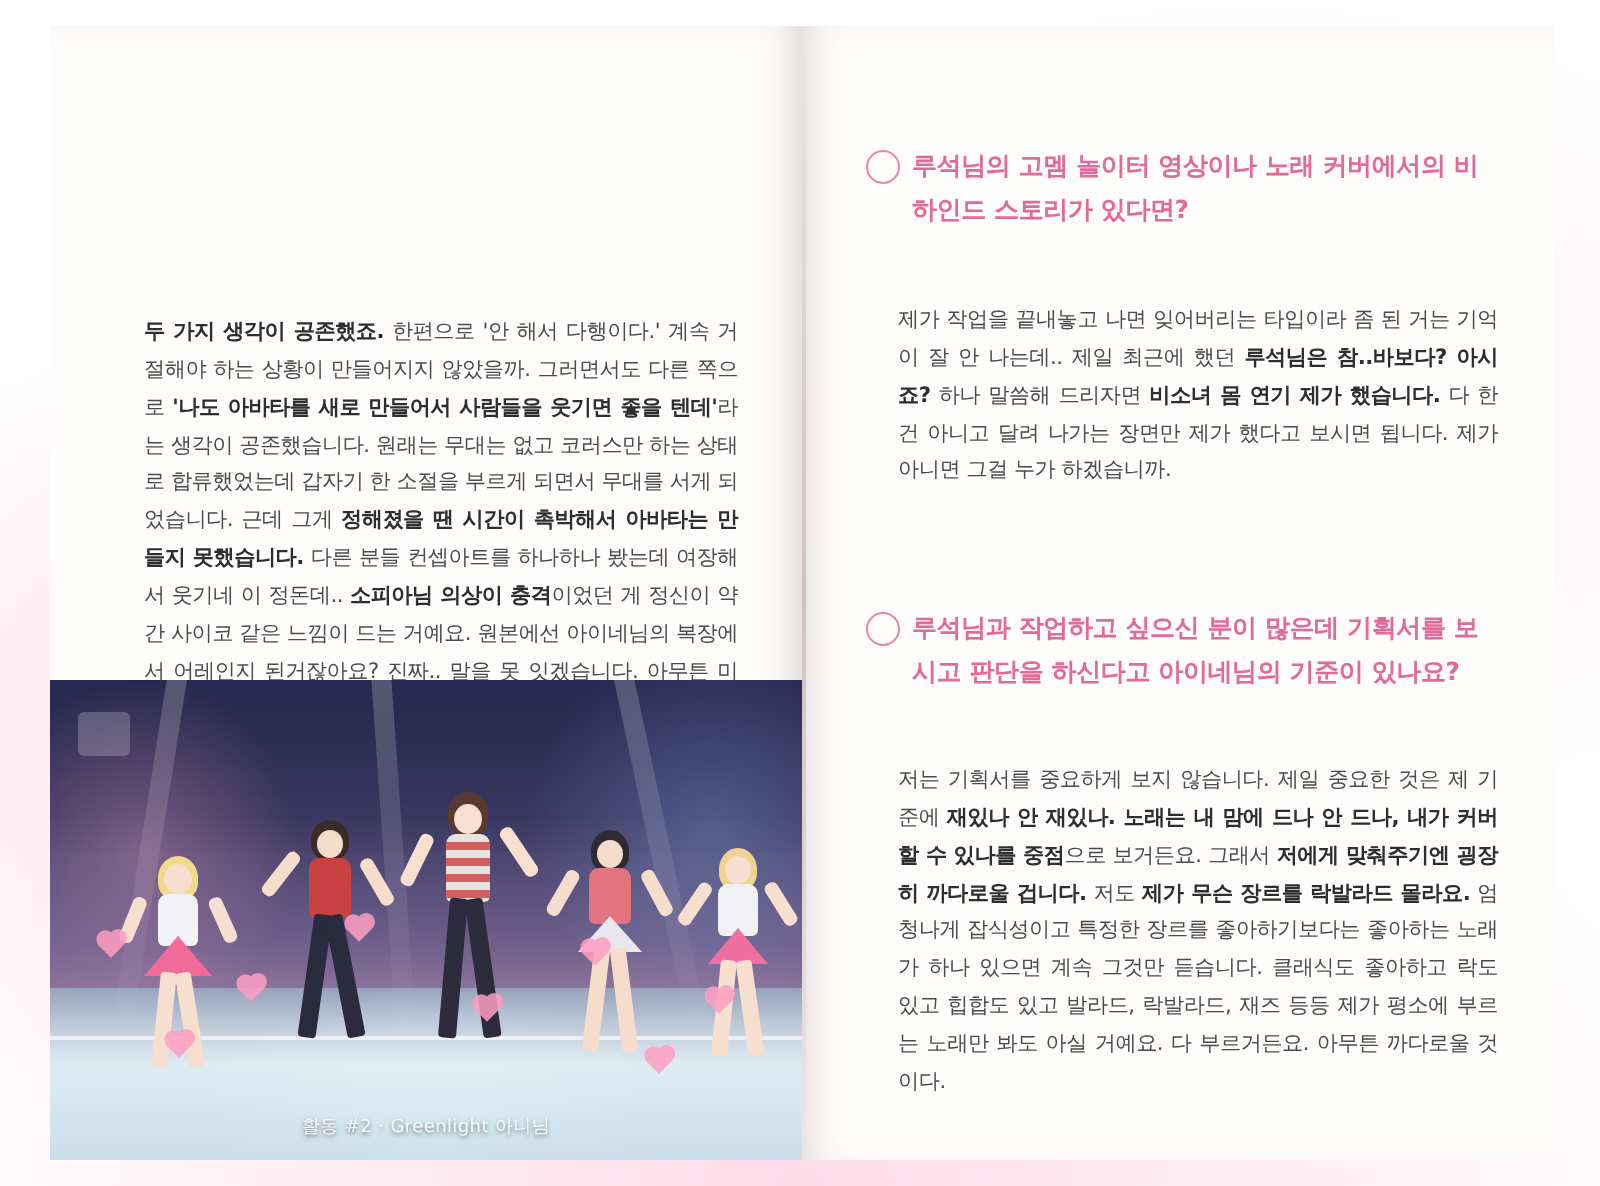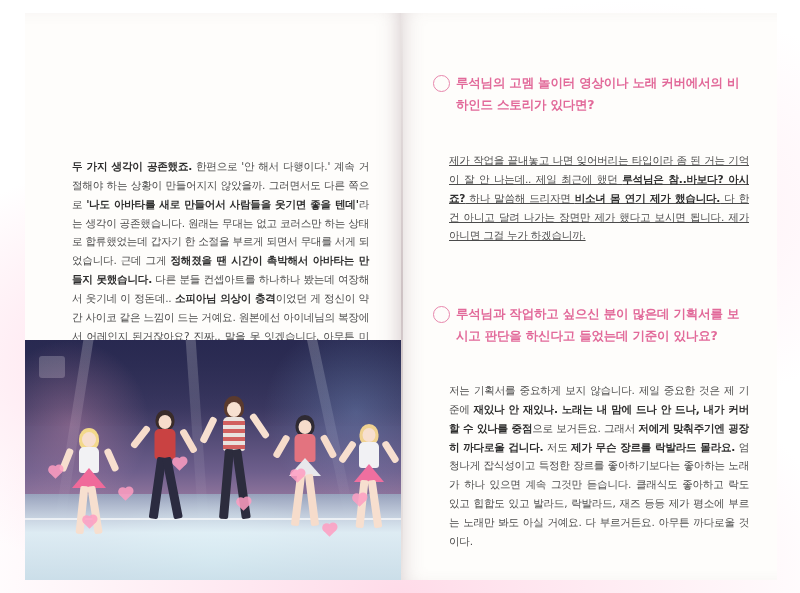--- a/index.html
+++ b/index.html
@@ -129,21 +129,20 @@
   
   .r-q1 {
     left: 32px;
     top: 59px;
     width: 318px;
   }
   .r-a1 {
     left: 48px;
     top: 138px;
     width: 300px;
-    text-decoration: underline;
   }
   .r-q2 {
     left: 32px;
     top: 290px;
     width: 318px;
   }
   .r-a2 {
     left: 48px;
     top: 368px;
     width: 300px;
@@ -358,40 +357,41 @@
 
         <div class="heart" style="left: 26px; top: 128px;"></div>
         <div class="heart" style="left: 96px; top: 150px;"></div>
         <div class="heart" style="left: 150px; top: 120px;"></div>
         <div class="heart" style="left: 214px; top: 160px;"></div>
         <div class="heart" style="left: 268px; top: 132px;"></div>
         <div class="heart" style="left: 330px; top: 156px;"></div>
         <div class="heart" style="left: 60px; top: 178px;"></div>
         <div class="heart" style="left: 300px; top: 186px;"></div>
 
+        <div class="photo-caption">활동 #2 · Greenlight 아니님</div>
       </div>
     </div>
 
     <div class="gutter"></div>
 
     <div class="page-right">
 
       <div class="qa r-q1">
         <div class="question">
           <span class="q-mark"></span>
           <span class="q-text">루석님의 고멤 놀이터 영상이나 노래 커버에서의 비하인드 스토리가 있다면?</span>
         </div>
       </div>
 
       <div class="qa r-a1 answer">제가 작업을 끝내놓고 나면 잊어버리는 타입이라 좀 된 거는 기억이 잘 안 나는데.. 제일 최근에 했던 <b>루석님은 참..바보다? 아시죠?</b> 하나 말씀해 드리자면 <b>비소녀 몸 연기 제가 했습니다.</b> 다 한 건 아니고 달려 나가는 장면만 제가 했다고 보시면 됩니다. 제가 아니면 그걸 누가 하겠습니까.</div>
 
       <div class="qa r-q2">
         <div class="question">
           <span class="q-mark"></span>
-          <span class="q-text">루석님과 작업하고 싶으신 분이 많은데 기획서를 보시고 판단을 하신다고 들었는데 기준이 있나요?</span>
+          <span class="q-text">루석님과 작업하고 싶으신 분이 많은데 기획서를 보시고 판단을 하신다고 아이네님의 기준이 있나요?</span>
         </div>
       </div>
 
       <div class="qa r-a2 answer">저는 기획서를 중요하게 보지 않습니다. 제일 중요한 것은 제 기준에 <b>재있나 안 재있나. 노래는 내 맘에 드나 안 드나, 내가 커버 할 수 있나를 중점</b>으로 보거든요. 그래서 <b>저에게 맞춰주기엔 굉장히 까다로울 겁니다.</b> 저도 <b>제가 무슨 장르를 락발라드 몰라요.</b> 엄청나게 잡식성이고 특정한 장르를 좋아하기보다는 좋아하는 노래가 하나 있으면 계속 그것만 듣습니다. 클래식도 좋아하고 락도 있고 힙합도 있고 발라드, 락발라드, 재즈 등등 제가 평소에 부르는 노래만 봐도 아실 거예요. 다 부르거든요. 아무튼 까다로울 것이다.</div>
     </div>
 
   </div>
 </div>
 
 </body></html>

